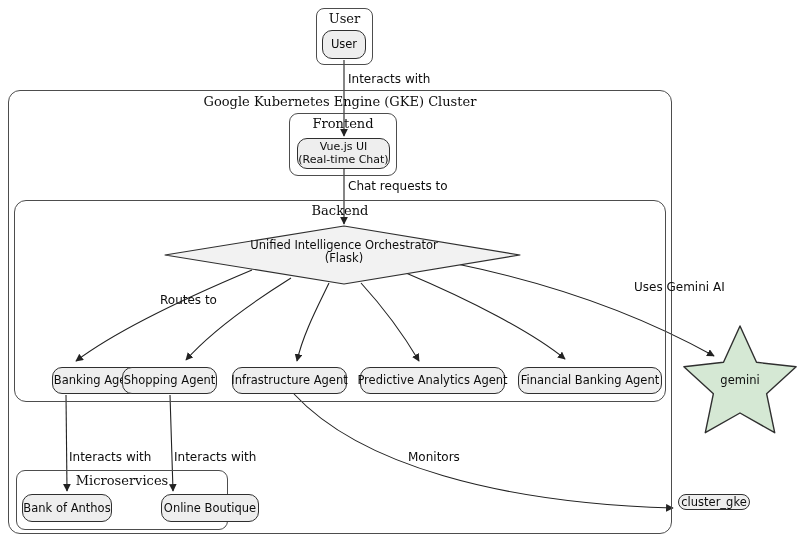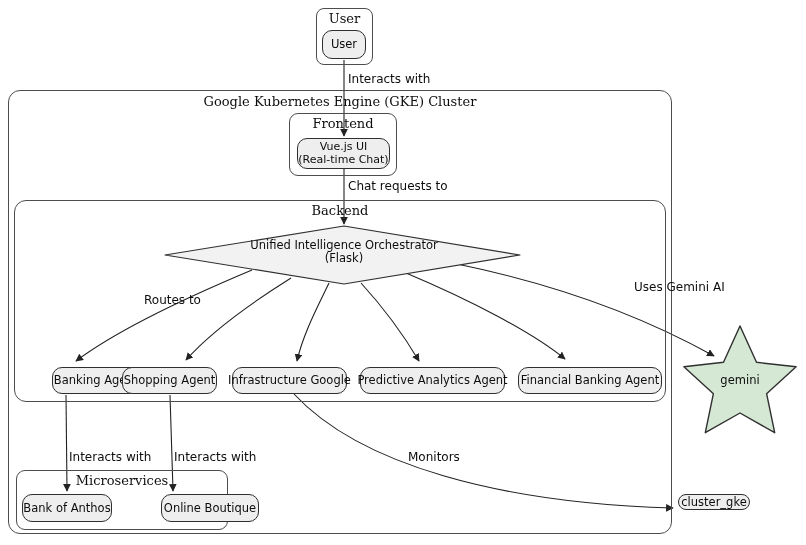--- a/index.html
+++ b/index.html
@@ -131,21 +131,21 @@
     <div>(Flask)</div>
   </div>
 
   <div class="node" style="left:22px; top:367px; width:88px; height:27px;margin-left:30px;">
     <span>Banking Agent</span>
   </div>
   <div class="node" style="left:122px; top:367px; width:95px; height:27px;">
     <span>Shopping Agent</span>
   </div>
   <div class="node" style="left:232px; top:367px; width:115px; height:27px;">
-    <span>Infrastructure Google</span>
+    <span>Infrastructure Agent</span>
   </div>
   <div class="node" style="left:360px; top:367px; width:145px; height:27px;">
     <span>Predictive Analytics Agent</span>
   </div>
   <div class="node" style="left:518px; top:367px; width:144px; height:27px;">
     <span>Financial Banking Agent</span>
   </div>
 
   <div class="free-label" style="left:705px; top:374px; width:70px;">gemini</div>
 
@@ -155,19 +155,19 @@
   <div class="node" style="left:125px; top:494px; width:98px; height:28px;margin-left:36px;">
     <span>Online Boutique</span>
   </div>
 
   <div class="node" style="left:678px; top:494px; width:72px; height:16px;">
     <span>cluster_gke</span>
   </div>
 
   <div class="edge-label" style="left:348px; top:72px;">Interacts with</div>
   <div class="edge-label" style="left:348px; top:179px;">Chat requests to</div>
-  <div class="edge-label" style="left:144px; top:293px;">Routes to</div>
+  <div class="edge-label" style="left:160px; top:293px;">Routes to</div>
   <div class="edge-label" style="left:634px; top:280px;">Uses Gemini AI</div>
   <div class="edge-label" style="left:69px; top:450px;">Interacts with</div>
   <div class="edge-label" style="left:174px; top:450px;">Interacts with</div>
   <div class="edge-label" style="left:408px; top:450px;">Monitors</div>
 
 </div>
 
 </body></html>

